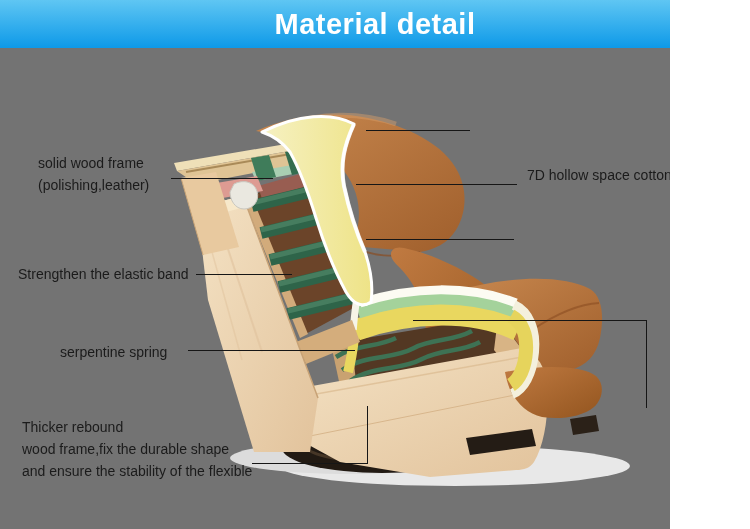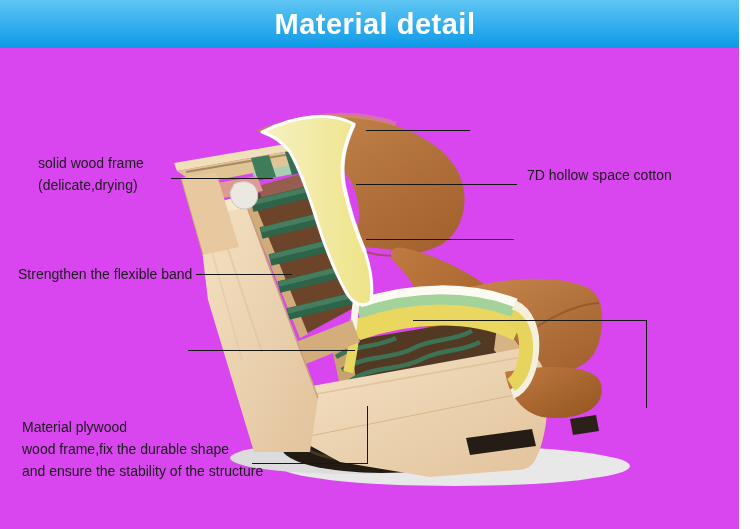--- a/index.html
+++ b/index.html
@@ -1,16 +1,16 @@
 <!DOCTYPE html>
 <html style="--banner-top: #5fc6f3; --banner-bottom: #0d99e8; --label-text: #1b1b1b; --leather: #b06a38; --foam-cream: #f2ecae; --sponge-yellow: #e9d75f; --sponge-mint: #a4d29b; --webbing-green: #2e6449; --plywood: #ecd2b0; --background: #ffffff;"><head>
 <meta charset="utf-8">
 <style>
   html,body{margin:0;padding:0;background:#fff;}
-  .stage{position:relative;width:739px;height:529px;background:#d946ef;overflow:hidden;
+  .stage{position:relative;width:670px;height:529px;background:#737373;overflow:hidden;
          font-family:"Liberation Sans",sans-serif;}
   .banner{position:absolute;left:0;top:0;width:750px;height:48px;
           background:linear-gradient(to bottom,var(--banner-top,#5fc6f3) 0%,var(--banner-bottom,#0d99e8) 100%);
           display:flex;align-items:center;justify-content:center;}
   .banner-title{color:#fff;font-size:29px;font-weight:bold;letter-spacing:0.5px;
                 font-family:"Liberation Sans",sans-serif;}
   .sofa-svg{position:absolute;left:0;top:0;}
   .label{position:absolute;color:var(--label-text,#1b1b1b);font-size:14px;line-height:22px;
          white-space:nowrap;}
   .line-h{position:absolute;height:1px;background:#161616;}
@@ -160,34 +160,37 @@
   <div class="line-h" style="left:366px;top:239px;width:148px"></div>
   <div class="line-h" style="left:196px;top:274px;width:96px"></div>
   <div class="line-h" style="left:188px;top:350px;width:167px"></div>
   <div class="line-h" style="left:252px;top:463px;width:116px"></div>
   <div class="line-v" style="left:367px;top:406px;height:58px"></div>
   <div class="line-h" style="left:413px;top:320px;width:234px"></div>
   <div class="line-v" style="left:646px;top:320px;height:88px"></div>
 
   <div class="label" style="left:38px;top:152px">
     <div>solid wood frame</div>
-    <div>(delicate,drying)</div>
+    <div>(polishing,leather)</div>
   </div>
 
 
   <div class="label" style="left:527px;top:164px">
     <div>7D hollow space cotton</div>
   </div>
 
 
   <div class="label" style="left:18px;top:263px">
-    <div>Strengthen the flexible band</div>
+    <div>Strengthen the elastic band</div>
   </div>
 
+  <div class="label" style="left:60px;top:341px">
+    <div>serpentine spring</div>
+  </div>
 
   <div class="label" style="left:22px;top:416px">
-    <div>Material plywood</div>
+    <div>Thicker rebound</div>
     <div>wood frame,fix the durable shape</div>
-    <div>and ensure the stability of the structure</div>
+    <div>and ensure the stability of the flexible</div>
   </div>
 
 
 </div>
 
 </body></html>

